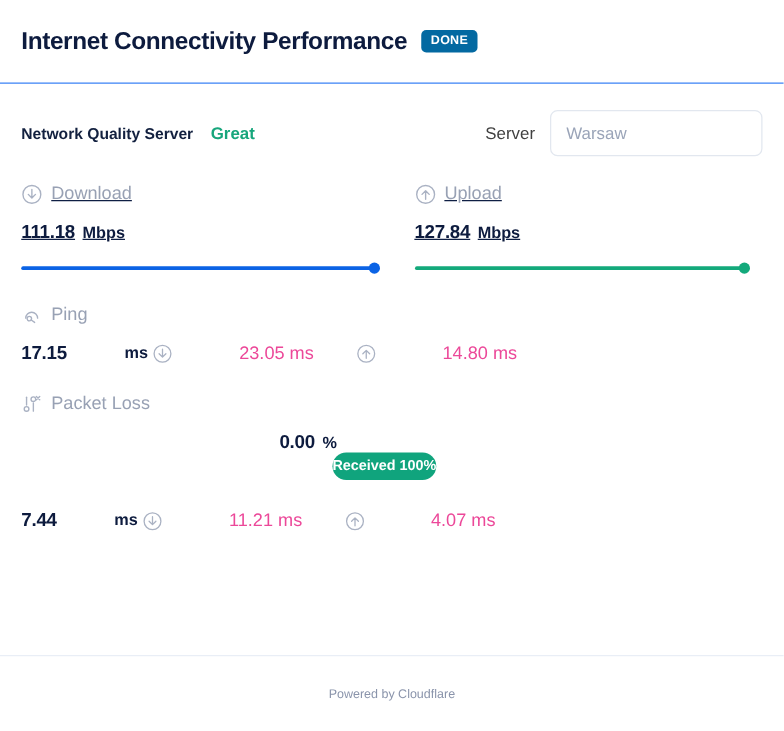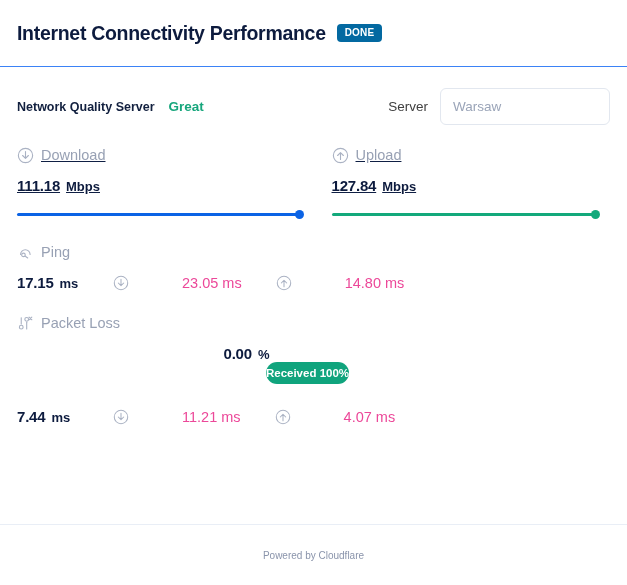--- a/index.html
+++ b/index.html
@@ -169,22 +169,23 @@
   .bar-green { background: #13a97b; }
 
   
   .sub-row {
     display: flex;
     align-items: center;
     margin-top: 13px;
   }
   .sub-main {
     display: flex;
-    align-items: flex-end;
+    align-items: flex-start;
     min-width: 92px;
+    gap: 40px;
   }
   .sub-item {
     display: flex;
     align-items: center;
     margin-left: 4px;
     margin-right: 30px;
   }
   .sub-item .circ { margin-right: 9px; display: inline-flex; }
   .sub-val {
     font-size: 14.5px;

